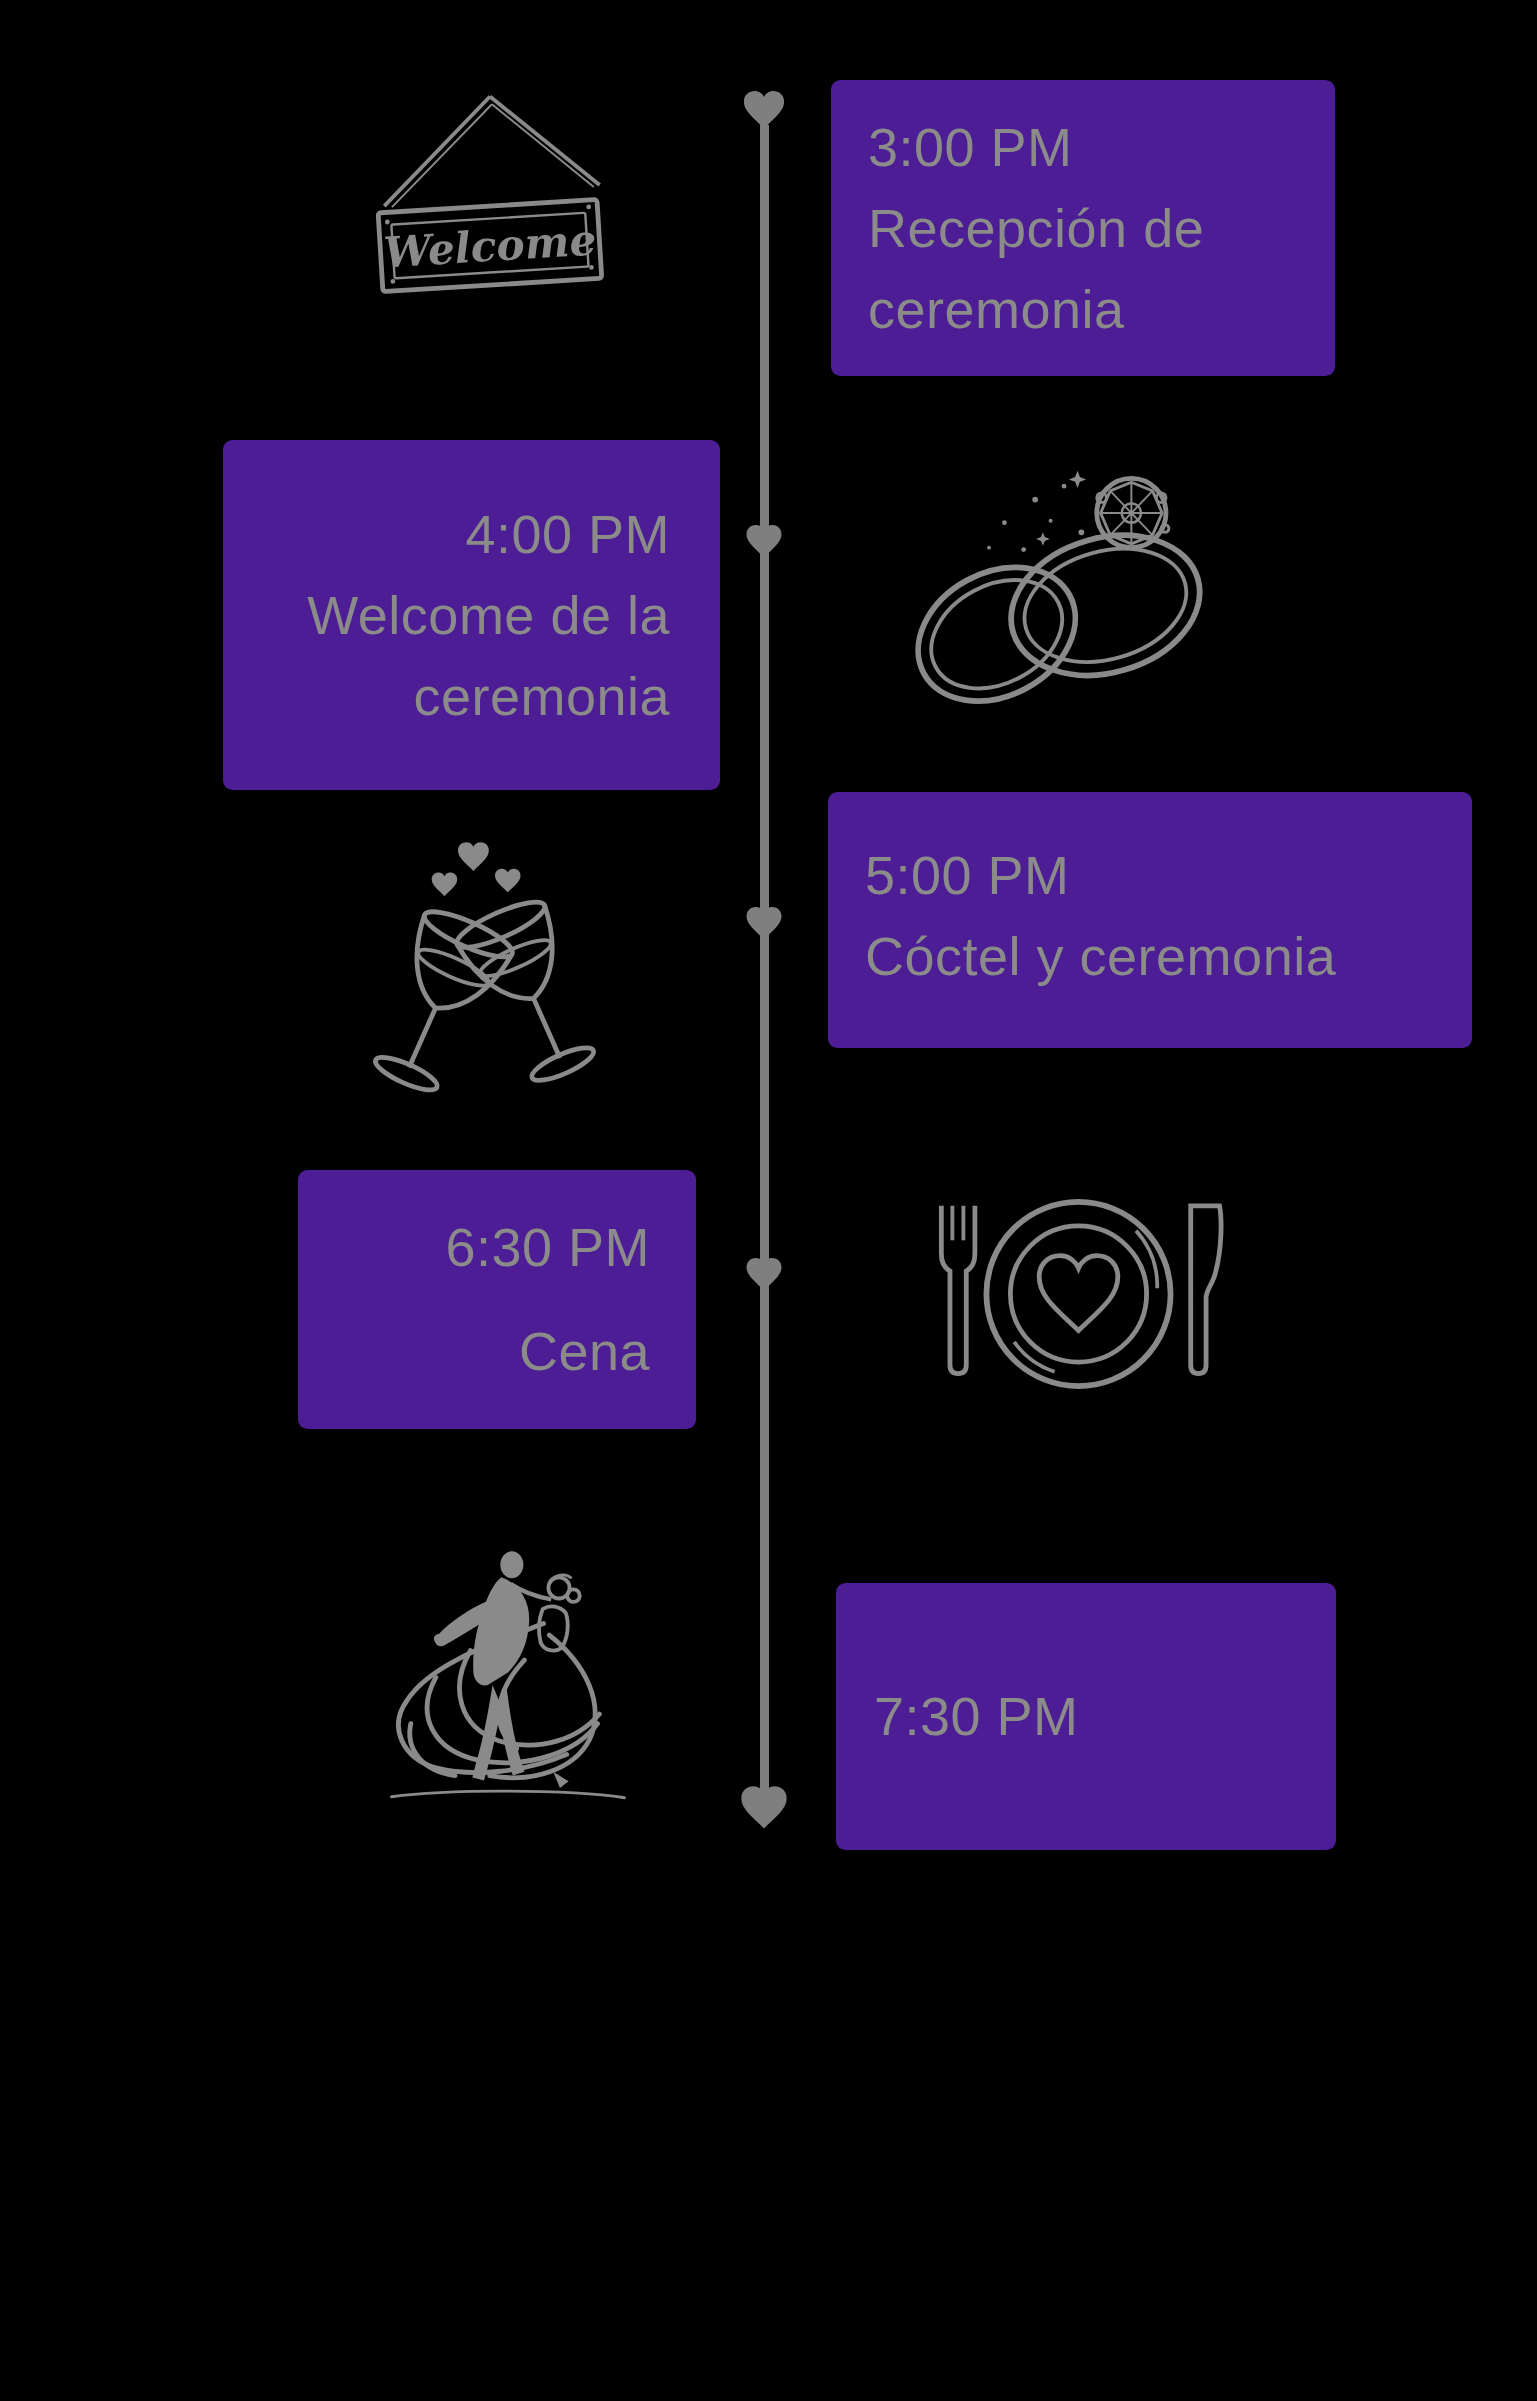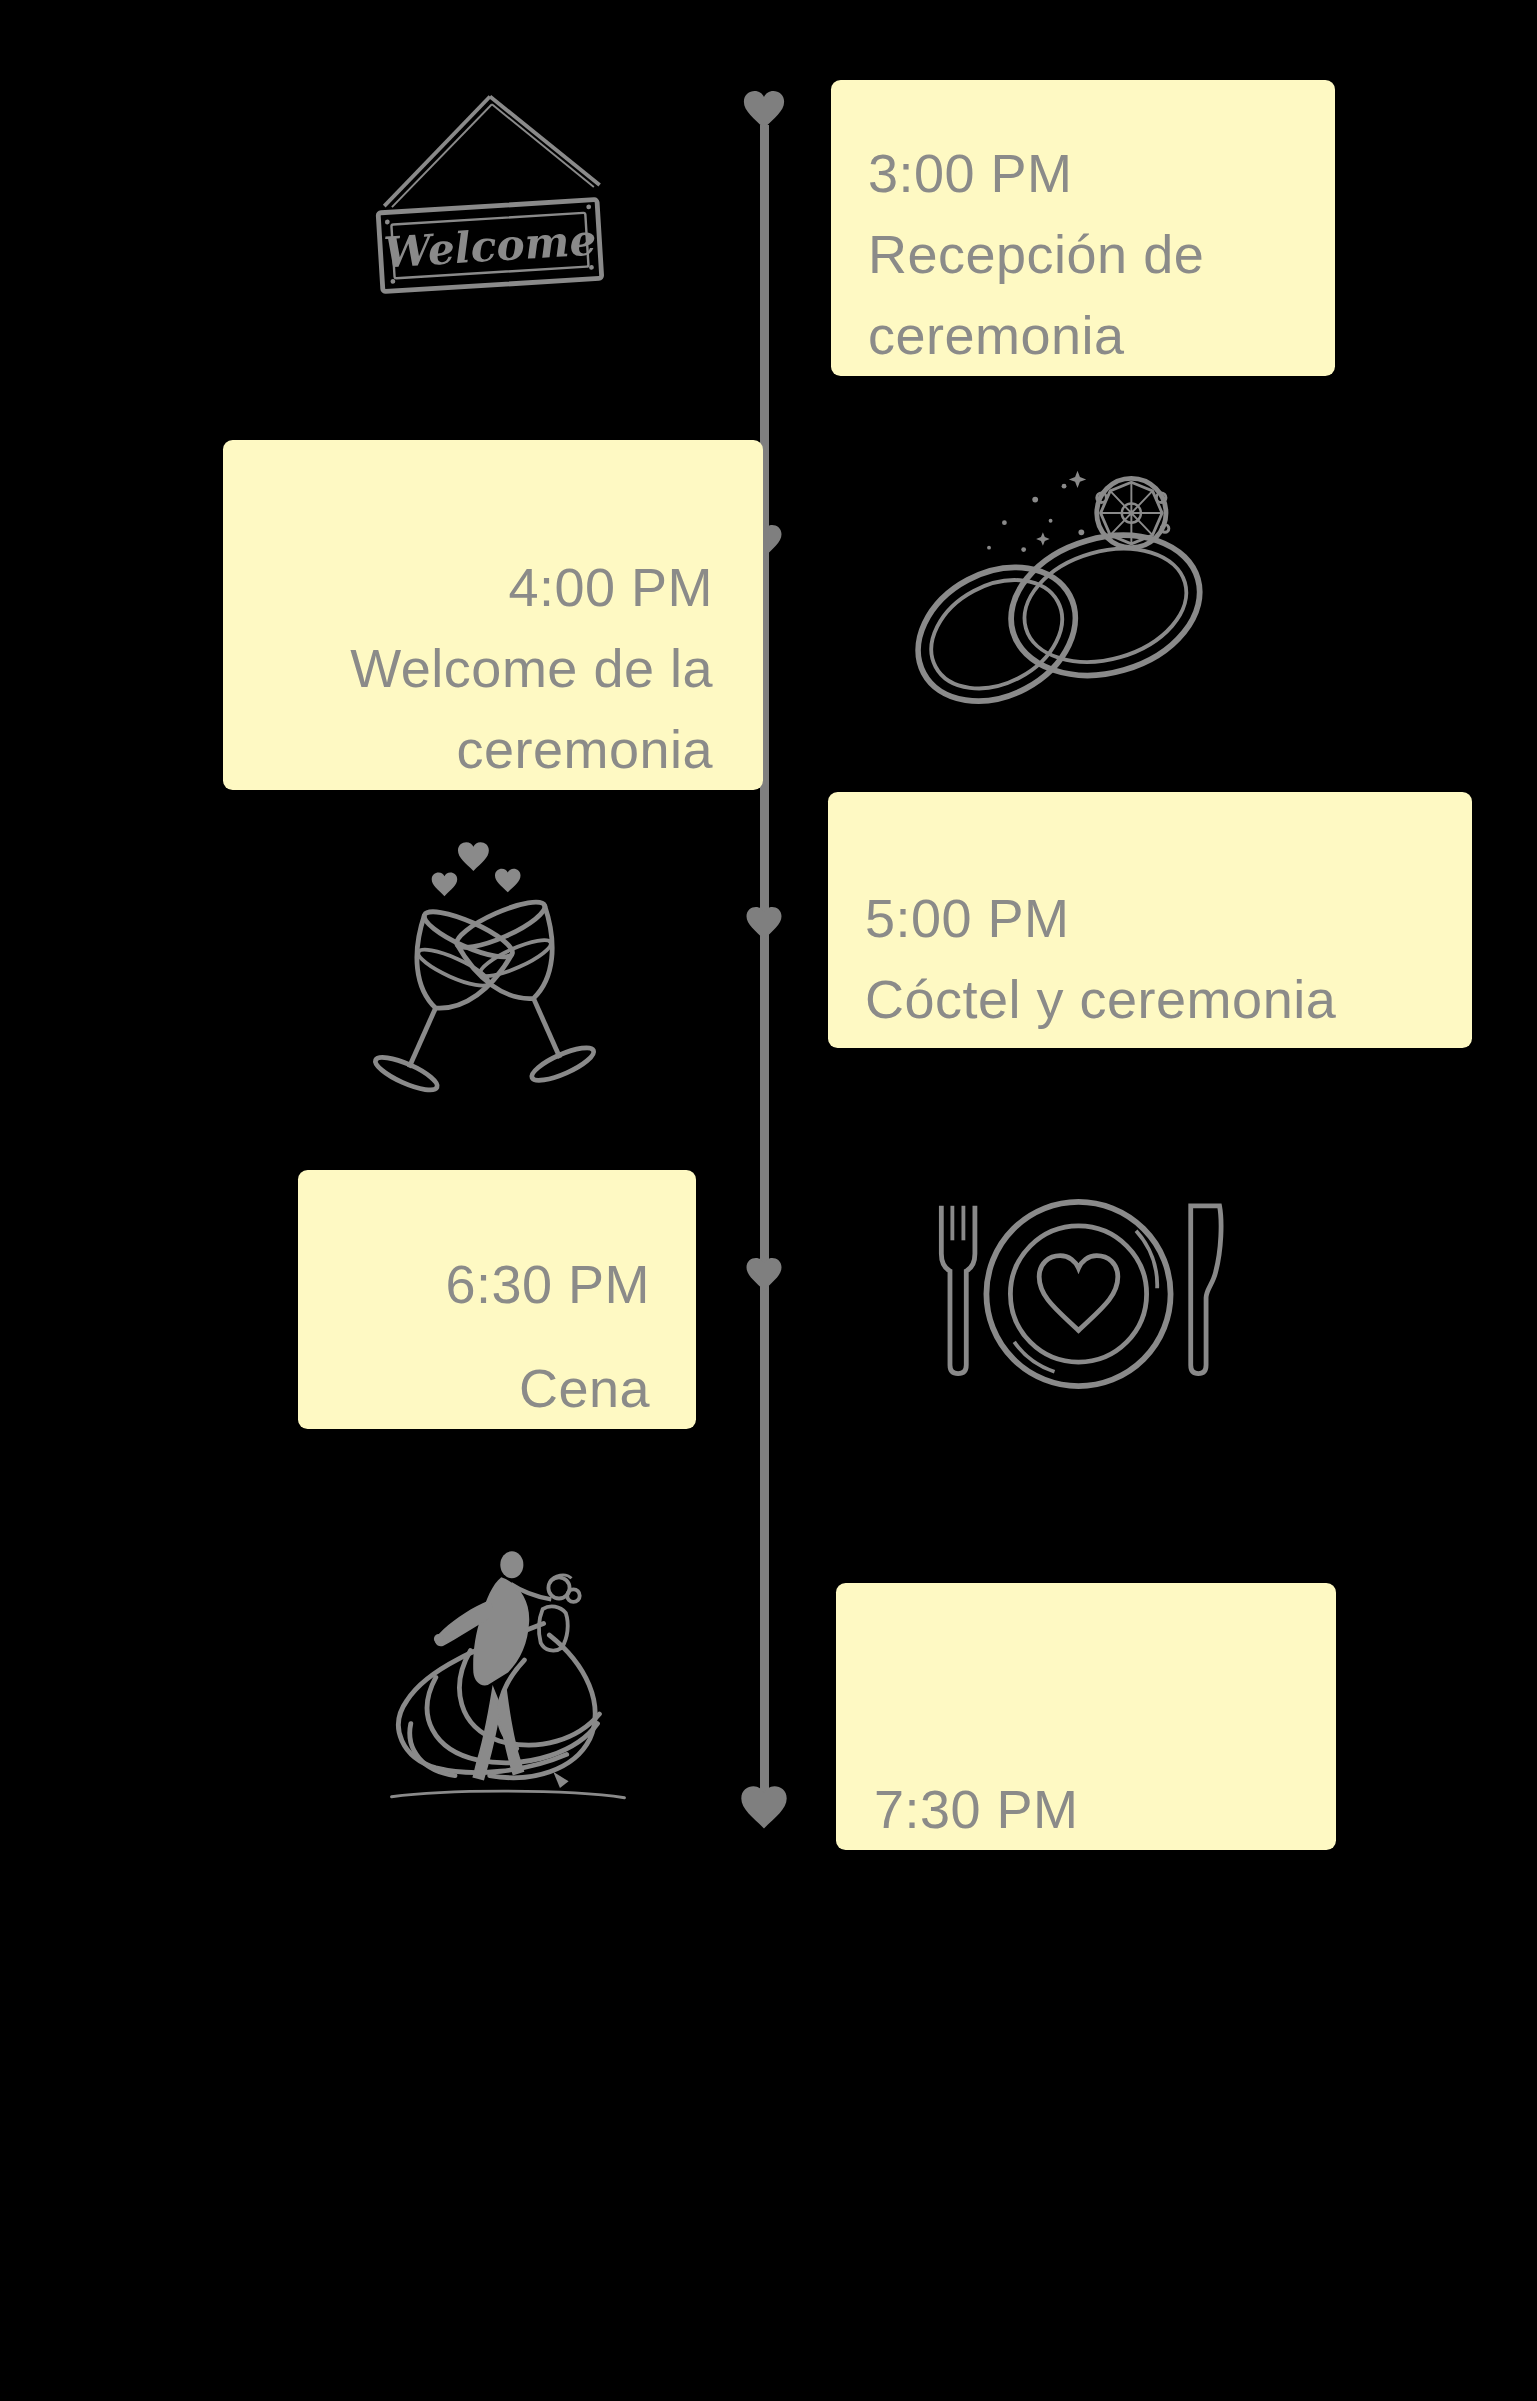--- a/index.html
+++ b/index.html
@@ -3,27 +3,27 @@
 <meta charset="utf-8">
 <style>
   html,body{margin:0;padding:0;background:#000;}
   .canvas{
     position:relative;width:1537px;height:2402px;background:#000000;
     overflow:hidden;font-family:"Liberation Sans", sans-serif;
   }
   .tl-line{position:absolute;left:760px;top:125px;width:8.6px;height:1672px;background:#7f7f7f;}
   .heart{position:absolute;}
   .card{
-    position:absolute;background:#fef9c3;border-radius:9.6px;
-    display:flex;flex-direction:column;justify-content:flex-end;
+    position:absolute;background:#4c1d95;border-radius:9.6px;
+    display:flex;flex-direction:column;justify-content:center;
     color:#8b8b89;font-size:54px;line-height:1.5;letter-spacing:0.5px;
     box-sizing:border-box;
   }
   .c1{left:831px;top:80px;width:504px;height:296px;padding:0 29px 0 37px;}
-  .c2{left:223px;top:440px;width:540px;height:350px;padding:0 50px 0 29px;text-align:right;}
+  .c2{left:223px;top:440px;width:497px;height:350px;padding:0 50px 0 29px;text-align:right;}
   .c3{left:828px;top:792px;width:644px;height:256px;padding:0 29px 8px 37px;}
   .c4{left:298px;top:1170px;width:398px;height:259px;padding:0 46px 0 29px;text-align:right;gap:23px;}
   .c5{left:836px;top:1583px;width:500px;height:267px;padding:0 29px 0 38px;}
   .icon{position:absolute;}
   .i-welcome{left:363px;top:85px;width:254px;height:225px;}
   .i-rings{left:889px;top:463px;width:327px;height:279px;}
   .i-glasses{left:357px;top:834px;width:257px;height:293px;}
   .i-plate{left:920px;top:1177px;width:317px;height:235px;}
   .i-dancers{left:380px;top:1535px;width:256px;height:281px;}
 </style>

